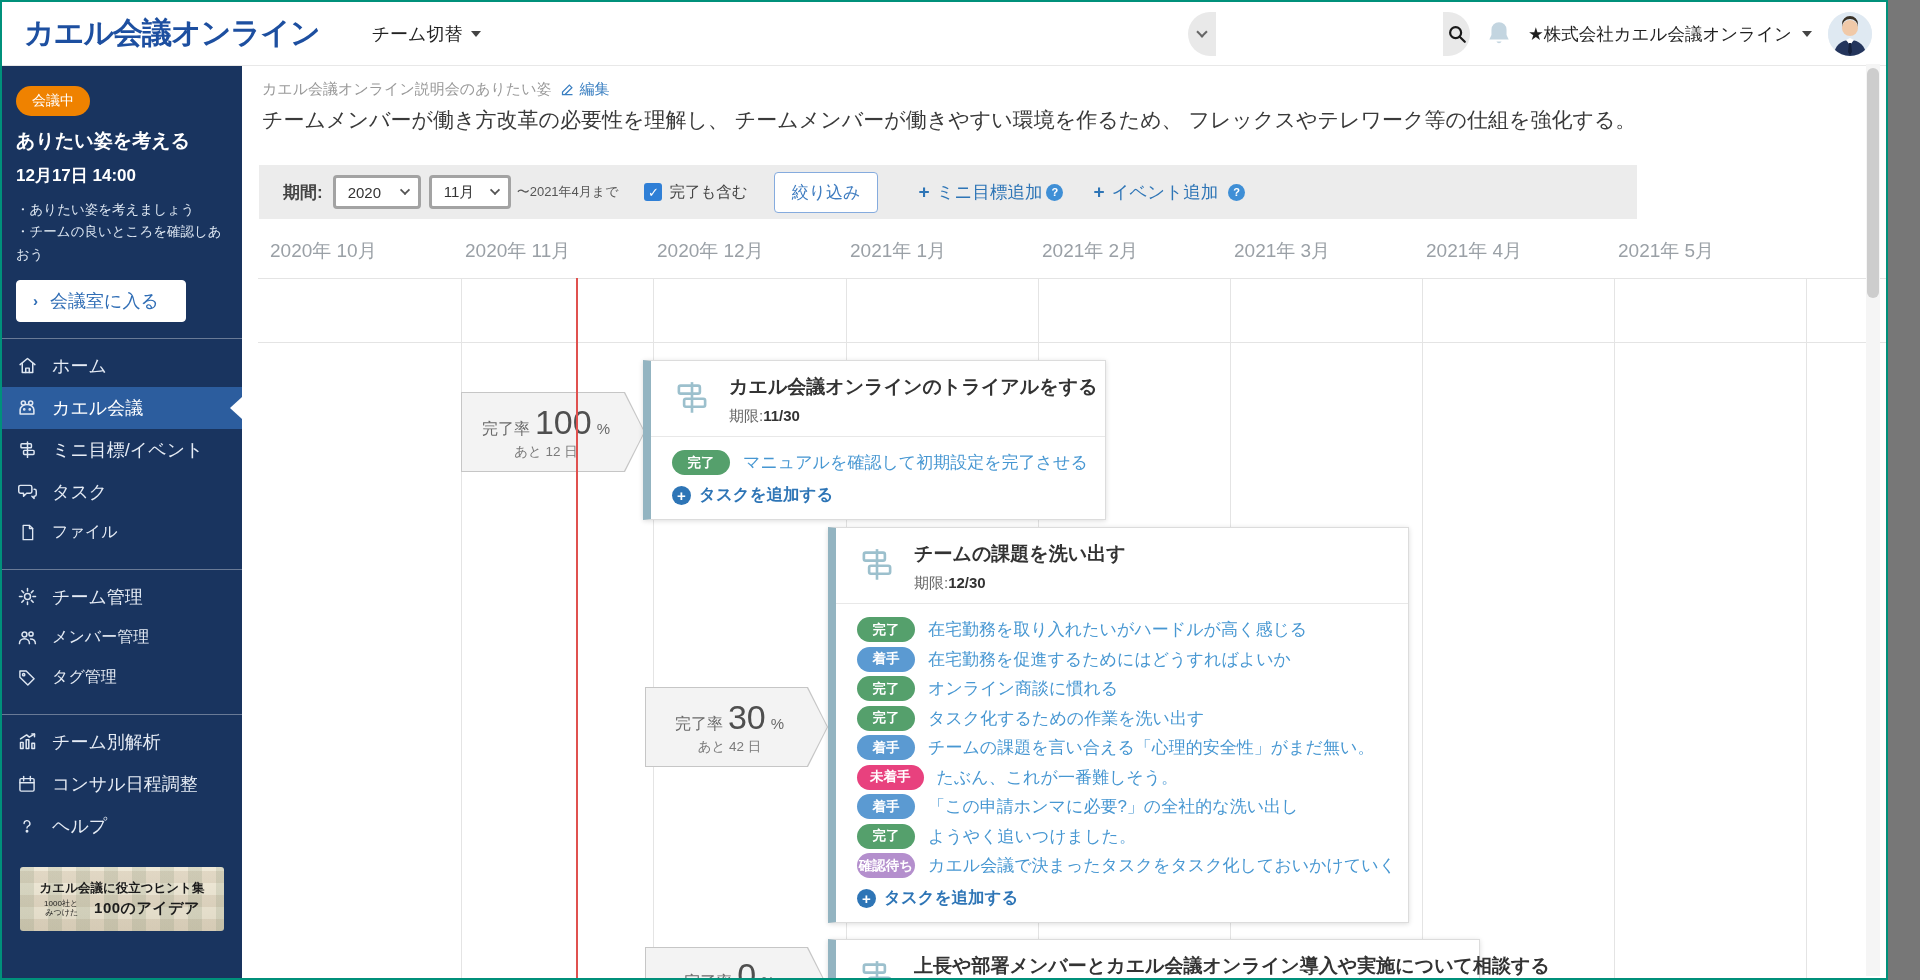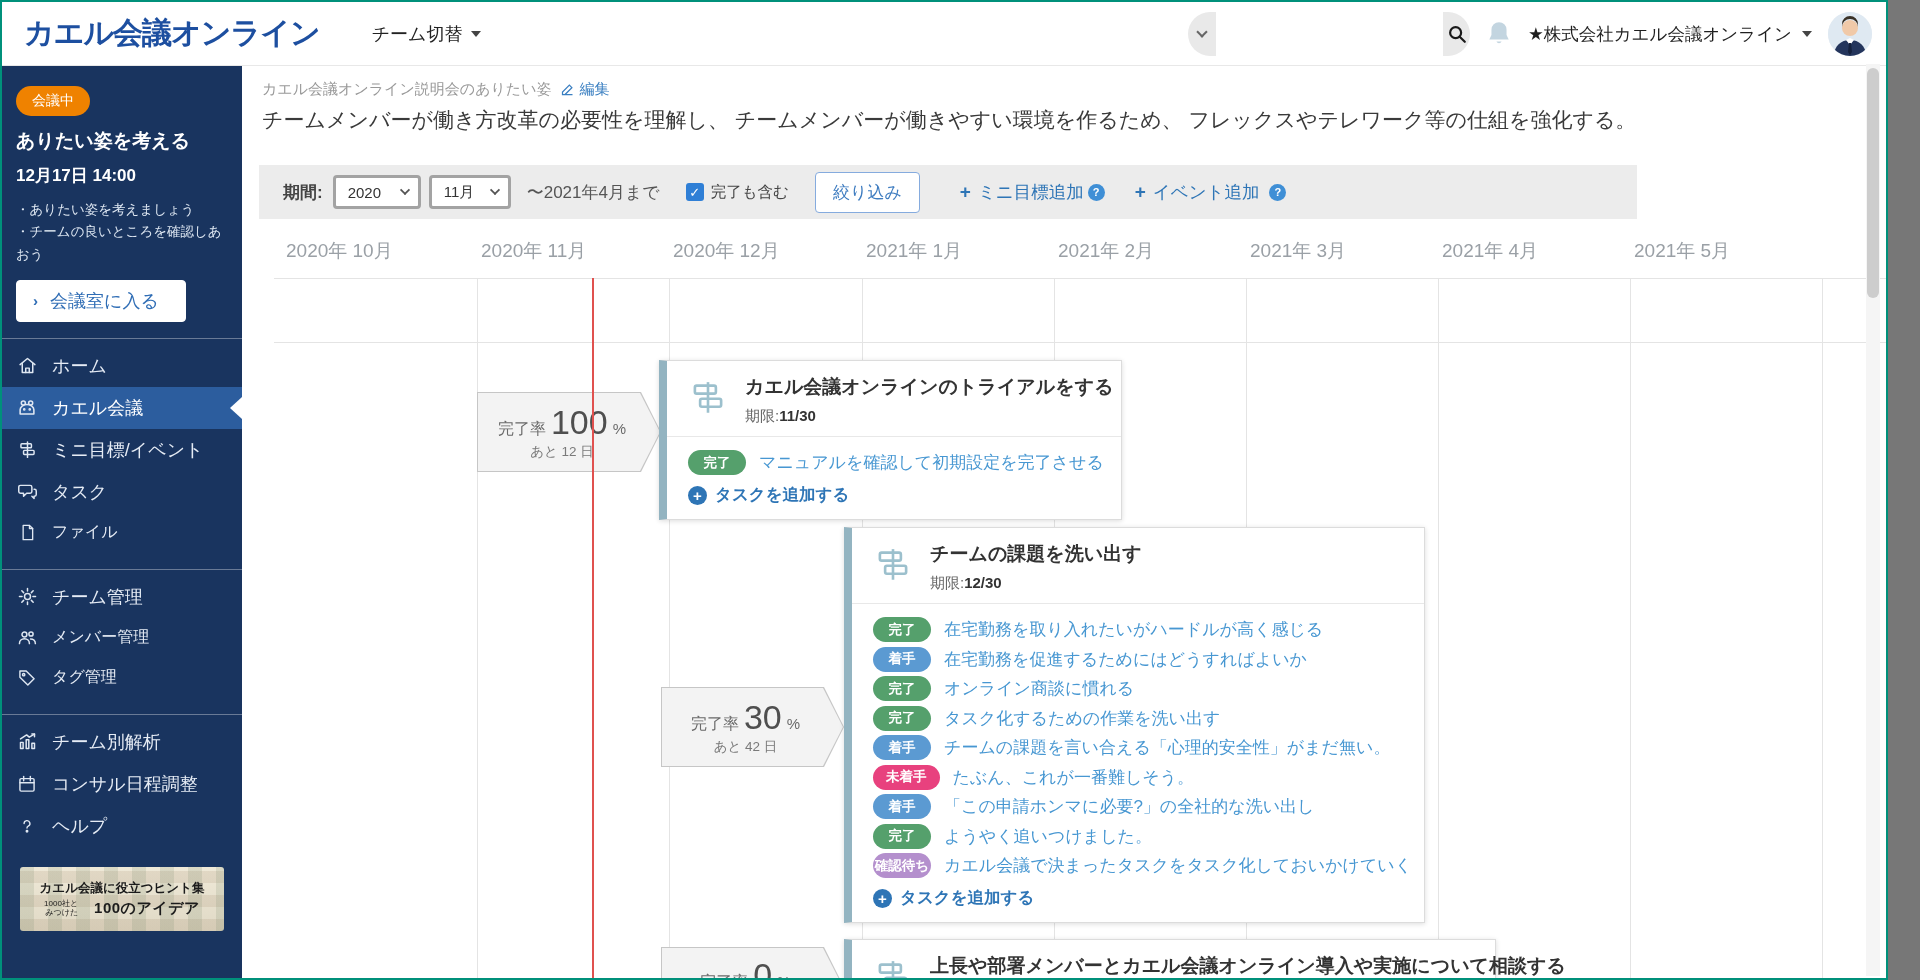--- a/index.html
+++ b/index.html
@@ -54,34 +54,34 @@
   .edit-link{display:flex;align-items:center;gap:5px;color:#3a7fc1;cursor:pointer;}
   .vision{position:absolute;left:20px;top:40px;font-size:21px;color:#3a3a3a;white-space:nowrap;}
   .filterbar{position:absolute;left:17px;top:99px;width:1378px;height:54px;background:#ececec;
              display:flex;align-items:center;padding:0 24px;}
   .flabel{font-size:17px;font-weight:bold;color:#444;}
   .selectbox{display:flex;align-items:center;justify-content:space-between;background:#fff;border:3px solid #a3a3a3;
              border-radius:4px;height:34px;padding:0 9px 0 12px;font-size:15px;color:#333;cursor:pointer;}
   .selectbox .chev{border-color:#555;transform:rotate(45deg) scale(.9);}
   .sel-year{width:88px;margin-left:10px;}
   .sel-month{width:82px;margin-left:8px;}
-  .rangenote{margin-left:16px;font-size:17px;color:#555;}
+  .rangenote{margin-left:6px;font-size:13px;color:#555;}
   .checkbox{width:18px;height:18px;border-radius:3px;background:#2f7fd6;color:#fff;display:flex;align-items:center;
             justify-content:center;font-size:13px;margin-left:26px;cursor:pointer;}
   .cb-label{margin-left:7px;font-size:15.5px;color:#444;}
   .apply-btn{margin-left:26px;background:#fff;border:1px solid #85abde;border-radius:4px;color:#3e7cc0;
              font-size:17px;padding:8px 17px;cursor:pointer;font-family:inherit;}
   .addlink{display:flex;align-items:center;gap:4px;color:#2e75b6;font-size:17.5px;cursor:pointer;white-space:nowrap;}
   .addlink .plus{font-weight:bold;font-size:19px;margin-right:3px;}
   .qbadge{width:17px;height:17px;border-radius:50%;background:#3f8fd6;color:#fff;font-size:11px;font-weight:bold;
           display:flex;align-items:center;justify-content:center;}
   .add-goal{margin-left:40px;}
   .add-event{margin-left:30px;}
   
-  .timeline{position:absolute;left:32px;top:166px;width:1630px;height:746px;}
+  .timeline{position:absolute;left:16px;top:166px;width:1630px;height:746px;}
   .month-label{position:absolute;top:6px;font-size:19px;color:#9aa0a6;white-space:nowrap;}
   .vline{position:absolute;top:46px;bottom:0;width:1px;background:#e4e4e4;}
   .hline{position:absolute;left:0;right:0;height:1px;background:#e4e4e4;}
   .nowline{position:absolute;top:46px;bottom:0;left:318px;width:2px;background:#e0514f;z-index:8;}
   
   .rate{position:absolute;z-index:5;}
   .rate .shape{position:absolute;inset:0;background:#c6c6c6;
       clip-path:polygon(0 0,calc(100% - 20px) 0,100% 50%,calc(100% - 20px) 100%,0 100%);}
   .rate .inner{position:absolute;inset:1px;background:#f3f3f3;
       clip-path:polygon(0 0,calc(100% - 20px) 0,100% 50%,calc(100% - 20px) 100%,0 100%);

